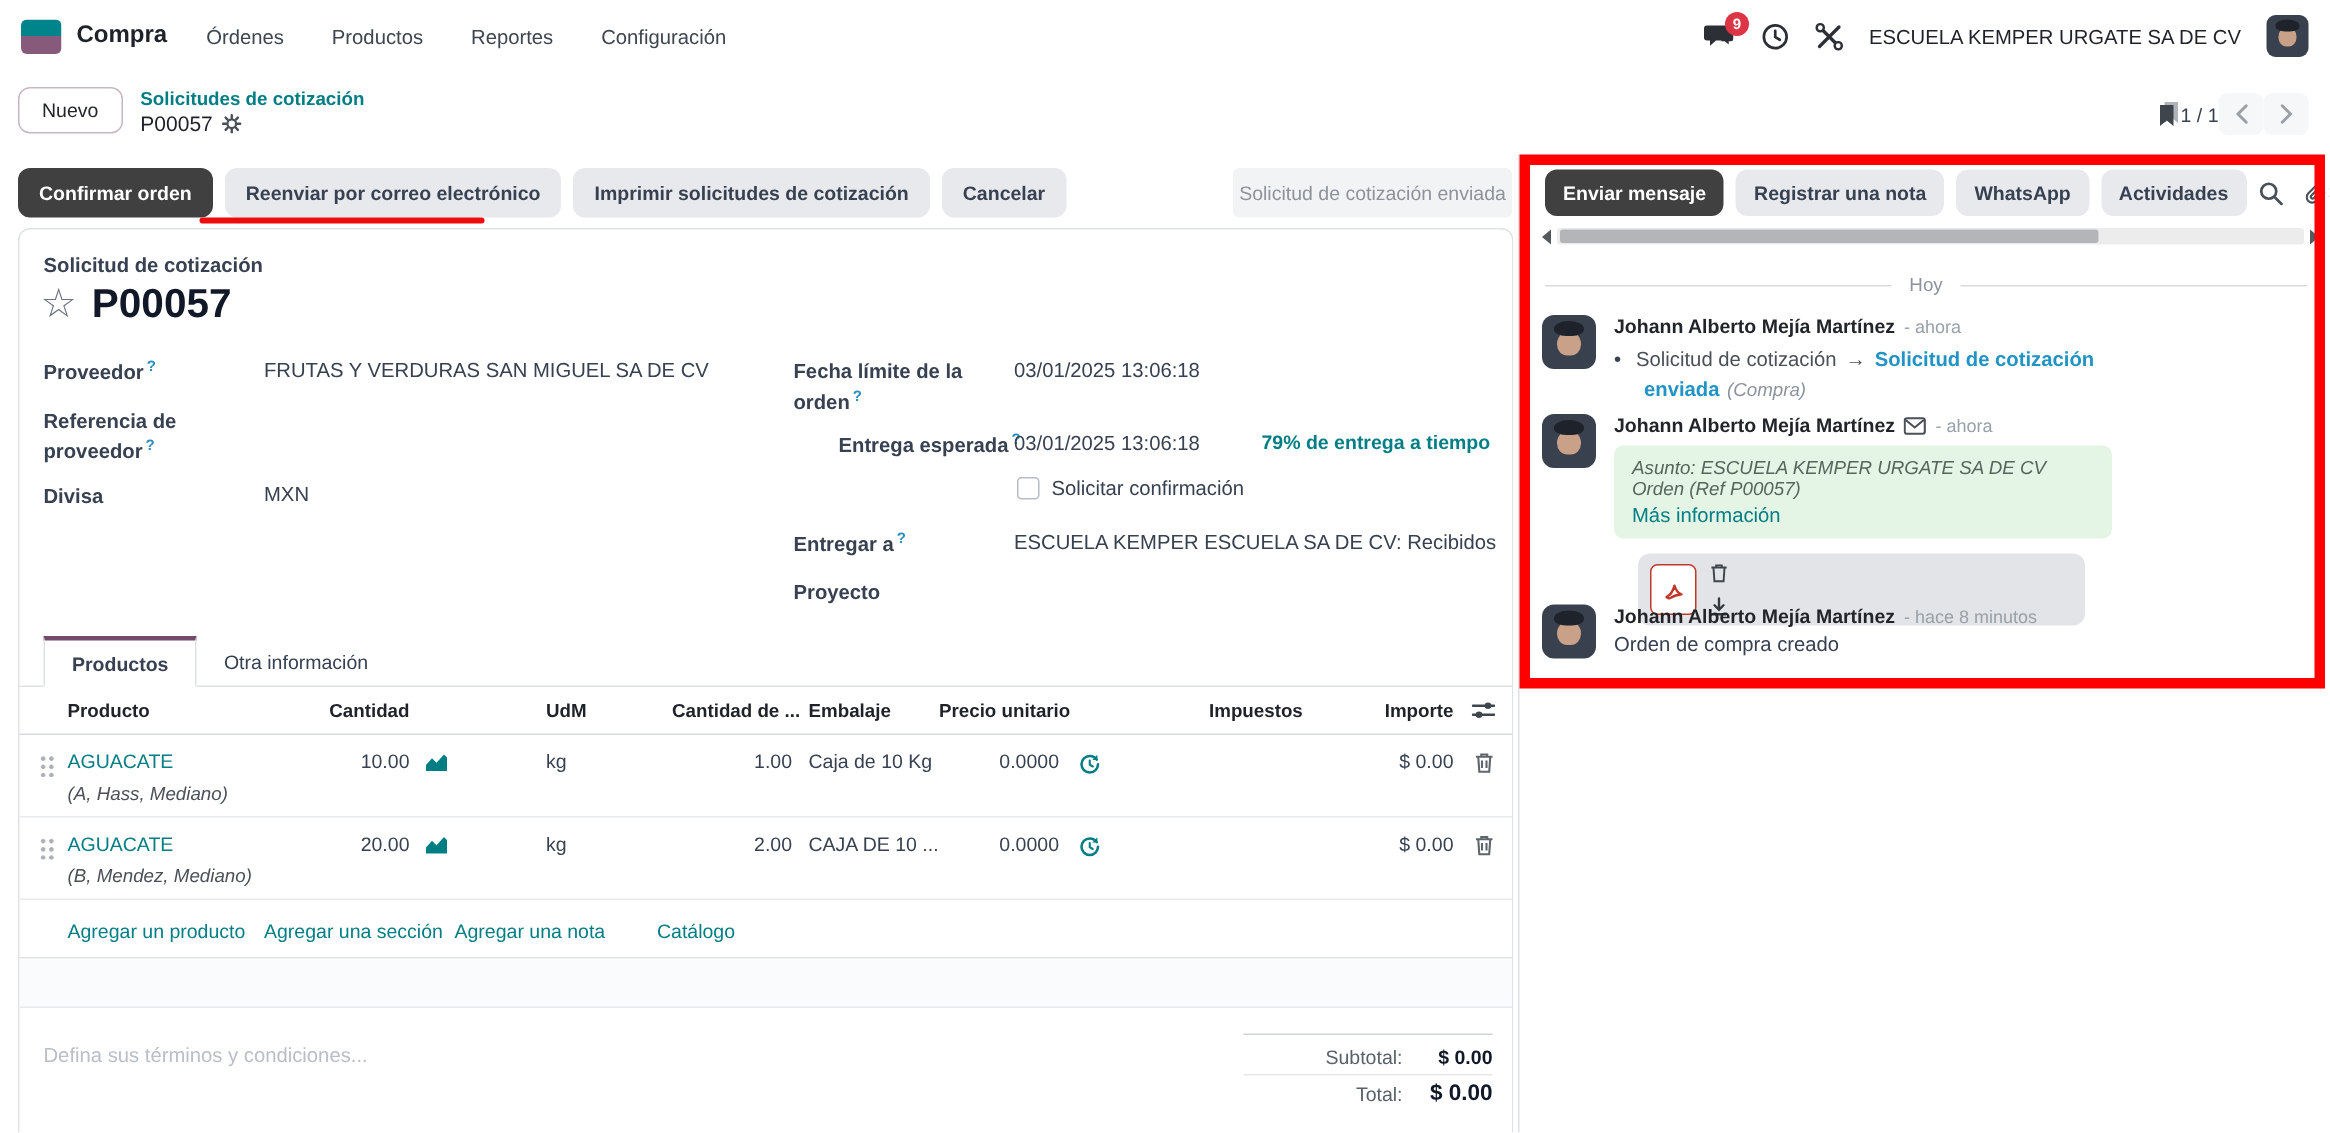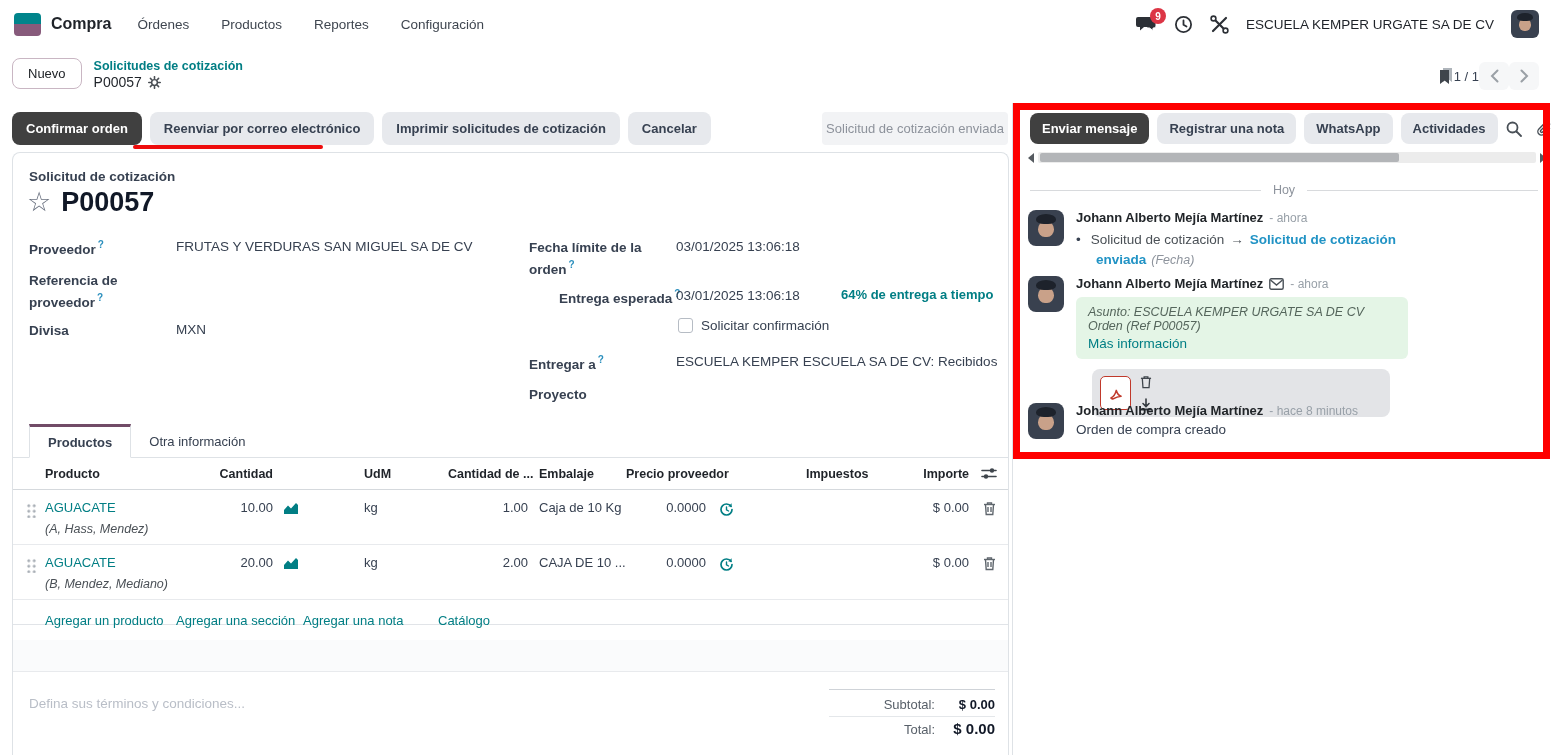--- a/index.html
+++ b/index.html
@@ -64,21 +64,21 @@
 
   
   .thead { position:absolute; top:305px; left:0; width:100%; height:32px; border-bottom:1px solid #d5d9dd; font-size:12.5px; font-weight:700; color:#1f2329; }
   .thead span { position:absolute; top:9px; }
   .trow { position:absolute; left:0; width:100%; height:55px; border-bottom:1px solid #e8eaed; font-size:13px; color:#374151; }
   .cell { position:absolute; top:10px; }
   .cell-r { text-align:right; }
   .sub { position:absolute; top:32px; left:32px; font-size:12.5px; font-style:italic; color:#4b5157; }
   .tlink { color:#017e84; cursor:pointer; }
   .drag { position:absolute; left:13px; top:13px; width:11px; height:15px; background-image:radial-gradient(circle,#a9afb6 1.3px,transparent 1.6px); background-size:5.5px 5.5px; cursor:grab; }
-  .links-row { position:absolute; top:448px; left:0; width:100%; height:24px; border-bottom:1px solid #e1e4e8; }
+  .links-row { position:absolute; top:448px; left:0; width:100%; height:38px; border-bottom:1px solid #e1e4e8; }
   .links-row span { position:absolute; top:12px; font-size:13px; font-weight:500; color:#017e84; cursor:pointer; }
   .blank-band { position:absolute; top:487px; left:0; width:100%; height:32px; background:#fafbfc; border-bottom:1px solid #e8eaed; }
   .terms { position:absolute; top:543px; left:16px; font-size:13.5px; color:#b9bec7; cursor:text; }
   .totals-line { position:absolute; top:536px; left:816px; width:166px; border-top:1px solid #cfd3d8; }
   .tot-lbl { position:absolute; font-size:13px; color:#586069; text-align:right; width:70px; }
   .tot-val { position:absolute; font-size:13px; font-weight:700; color:#111827; text-align:right; width:60px; }
   .tot-line2 { position:absolute; top:563px; left:816px; width:166px; border-top:1px solid #e4e7ea; }
 
   
   .vdivider { position:absolute; top:103px; left:1012px; width:1px; height:652px; background:#dee2e6; }
@@ -222,42 +222,42 @@
     <div class="lbl" style="top:118px;left:16px;width:125px;"><span>Referencia de proveedor</span><span class="sup-q">?</span></div>
 
     <div class="lbl" style="top:168px;left:16px;">Divisa</div>
     <div class="val" style="top:168px;left:163px;">MXN</div>
 
     <div class="lbl" style="top:85px;left:516px;width:130px;"><span>Fecha límite de la orden</span><span class="sup-q">?</span></div>
     <div class="val" style="top:85px;left:663px;">03/01/2025 13:06:18</div>
 
     <div class="lbl" style="top:134px;left:516px;padding-left:30px;"><span>Entrega esperada</span><span class="sup-q">?</span></div>
     <div class="val" style="top:134px;left:663px;">03/01/2025 13:06:18</div>
-    <div class="badge-otd" style="top:134px;left:828px;">64% de entrega a tiempo</div>
+    <div class="badge-otd" style="top:134px;left:828px;">79% de entrega a tiempo</div>
 
     <div class="checkbox" style="top:165px;left:665px;"></div>
     <div class="val" style="top:164px;left:688px;">Solicitar confirmación</div>
 
     <div class="lbl" style="top:200px;left:516px;"><span>Entregar a</span><span class="sup-q">?</span></div>
     <div class="val" style="top:200px;left:663px;">ESCUELA KEMPER ESCUELA SA DE CV: Recibidos</div>
 
     <div class="lbl" style="top:232px;left:516px;">Proyecto</div>
 
     <div class="tabs">
       <div class="tab active">Productos</div>
       <div class="tab">Otra información</div>
     </div>
 
     <div class="thead">
       <span style="left:32px;">Producto</span>
       <span style="left:180px;width:80px;text-align:right;">Cantidad</span>
       <span style="left:351px;">UdM</span>
       <span style="left:435px;">Cantidad de ...</span>
       <span style="left:526px;">Embalaje</span>
-      <span style="left:613px;">Precio proveedor</span>
+      <span style="left:613px;">Precio unitario</span>
       <span style="left:793px;">Impuestos</span>
       <span style="left:856px;width:100px;text-align:right;">Importe</span>
       <span style="left:968px;top:8px;">
           <svg width="16" height="15" viewBox="0 0 16 15">
             <g stroke="#3f454c" stroke-width="1.6" stroke-linecap="round">
               <path d="M1 4.5h14"></path>
               <path d="M1 10.5h14"></path>
             </g>
             <circle cx="11" cy="4.5" r="2.2" fill="#3f454c"></circle>
             <circle cx="5" cy="10.5" r="2.2" fill="#3f454c"></circle>
@@ -289,21 +289,21 @@
       <span class="cell" style="left:970px;top:11px;">
           <svg width="13" height="15" viewBox="0 0 13 15">
             <g stroke="#5f666d" stroke-width="1.4" fill="none">
               <path d="M1 3.5h11"></path>
               <path d="M4.5 3.5V2h4v1.5"></path>
               <path d="M2.5 3.5l.7 10h6.6l.7-10"></path>
               <path d="M5 6v5M8 6v5"></path>
             </g>
           </svg>
         </span>
-      <span class="sub">(A, Hass, Mendez)</span>
+      <span class="sub">(A, Hass, Mediano)</span>
     </div>
 
     <div class="trow" style="top:392px;">
       <span class="drag"></span>
       <span class="cell tlink" style="left:32px;">AGUACATE</span>
       <span class="cell cell-r" style="left:180px;width:80px;">20.00</span>
       <span class="cell" style="left:270px;top:12px;">
           <svg width="16" height="13" viewBox="0 0 16 13">
             <path d="M1 12V8l4-4.5 3 3 5-5.5 2 2V12z" fill="#017e84"></path>
           </svg>
@@ -389,21 +389,21 @@
   </div>
 
   <div class="msg" style="top:210px;">
     <span class="avatar"></span>
     <div class="msg-body">
       <div class="msg-head">
         <span class="msg-author">Johann Alberto Mejía Martínez</span>
         <span class="msg-time">- ahora</span>
       </div>
       <div class="track-line">
-        <span class="bullet"></span><span>Solicitud de cotización</span><span class="track-arrow"></span><span class="track-new">Solicitud de cotización enviada</span><span class="track-field">(Fecha)</span>
+        <span class="bullet"></span><span>Solicitud de cotización</span><span class="track-arrow"></span><span class="track-new">Solicitud de cotización enviada</span><span class="track-field">(Compra)</span>
       </div>
     </div>
   </div>
 
   <div class="msg" style="top:276px;">
     <span class="avatar"></span>
     <div class="msg-body">
       <div class="msg-head">
         <span class="msg-author">Johann Alberto Mejía Martínez</span>
         <svg width="15" height="12" viewBox="0 0 15 12">

